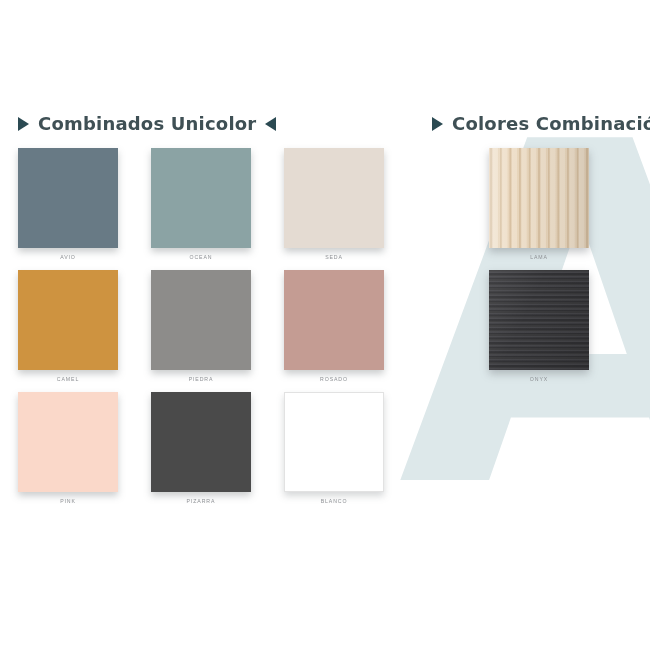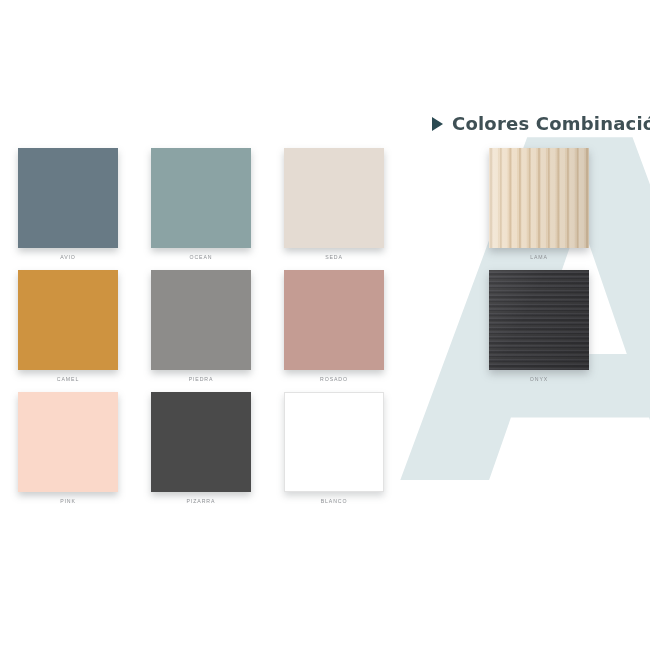--- a/index.html
+++ b/index.html
@@ -136,20 +136,25 @@
     background:linear-gradient(115deg,rgba(255,255,255,.07),rgba(255,255,255,0) 40%,rgba(0,0,0,.14));
   }
 </style>
 </head>
 <body>
 
 <div class="page">
 
   <div class="watermark">A</div>
 
+  <div class="heading" id="heading-unicolor">
+    <span class="tri right"></span>
+    <span class="title">Combinados Unicolor</span>
+    <span class="tri left"></span>
+  </div>
 
   <div class="grid">
 
     <div class="cell">
       <div class="sw" id="sw0" style="background: rgb(104, 122, 133);"></div>
       <div class="cap">AVIO</div>
     </div>
 
     <div class="cell">
       <div class="sw" id="sw1" style="background: rgb(139, 163, 164);"></div>

